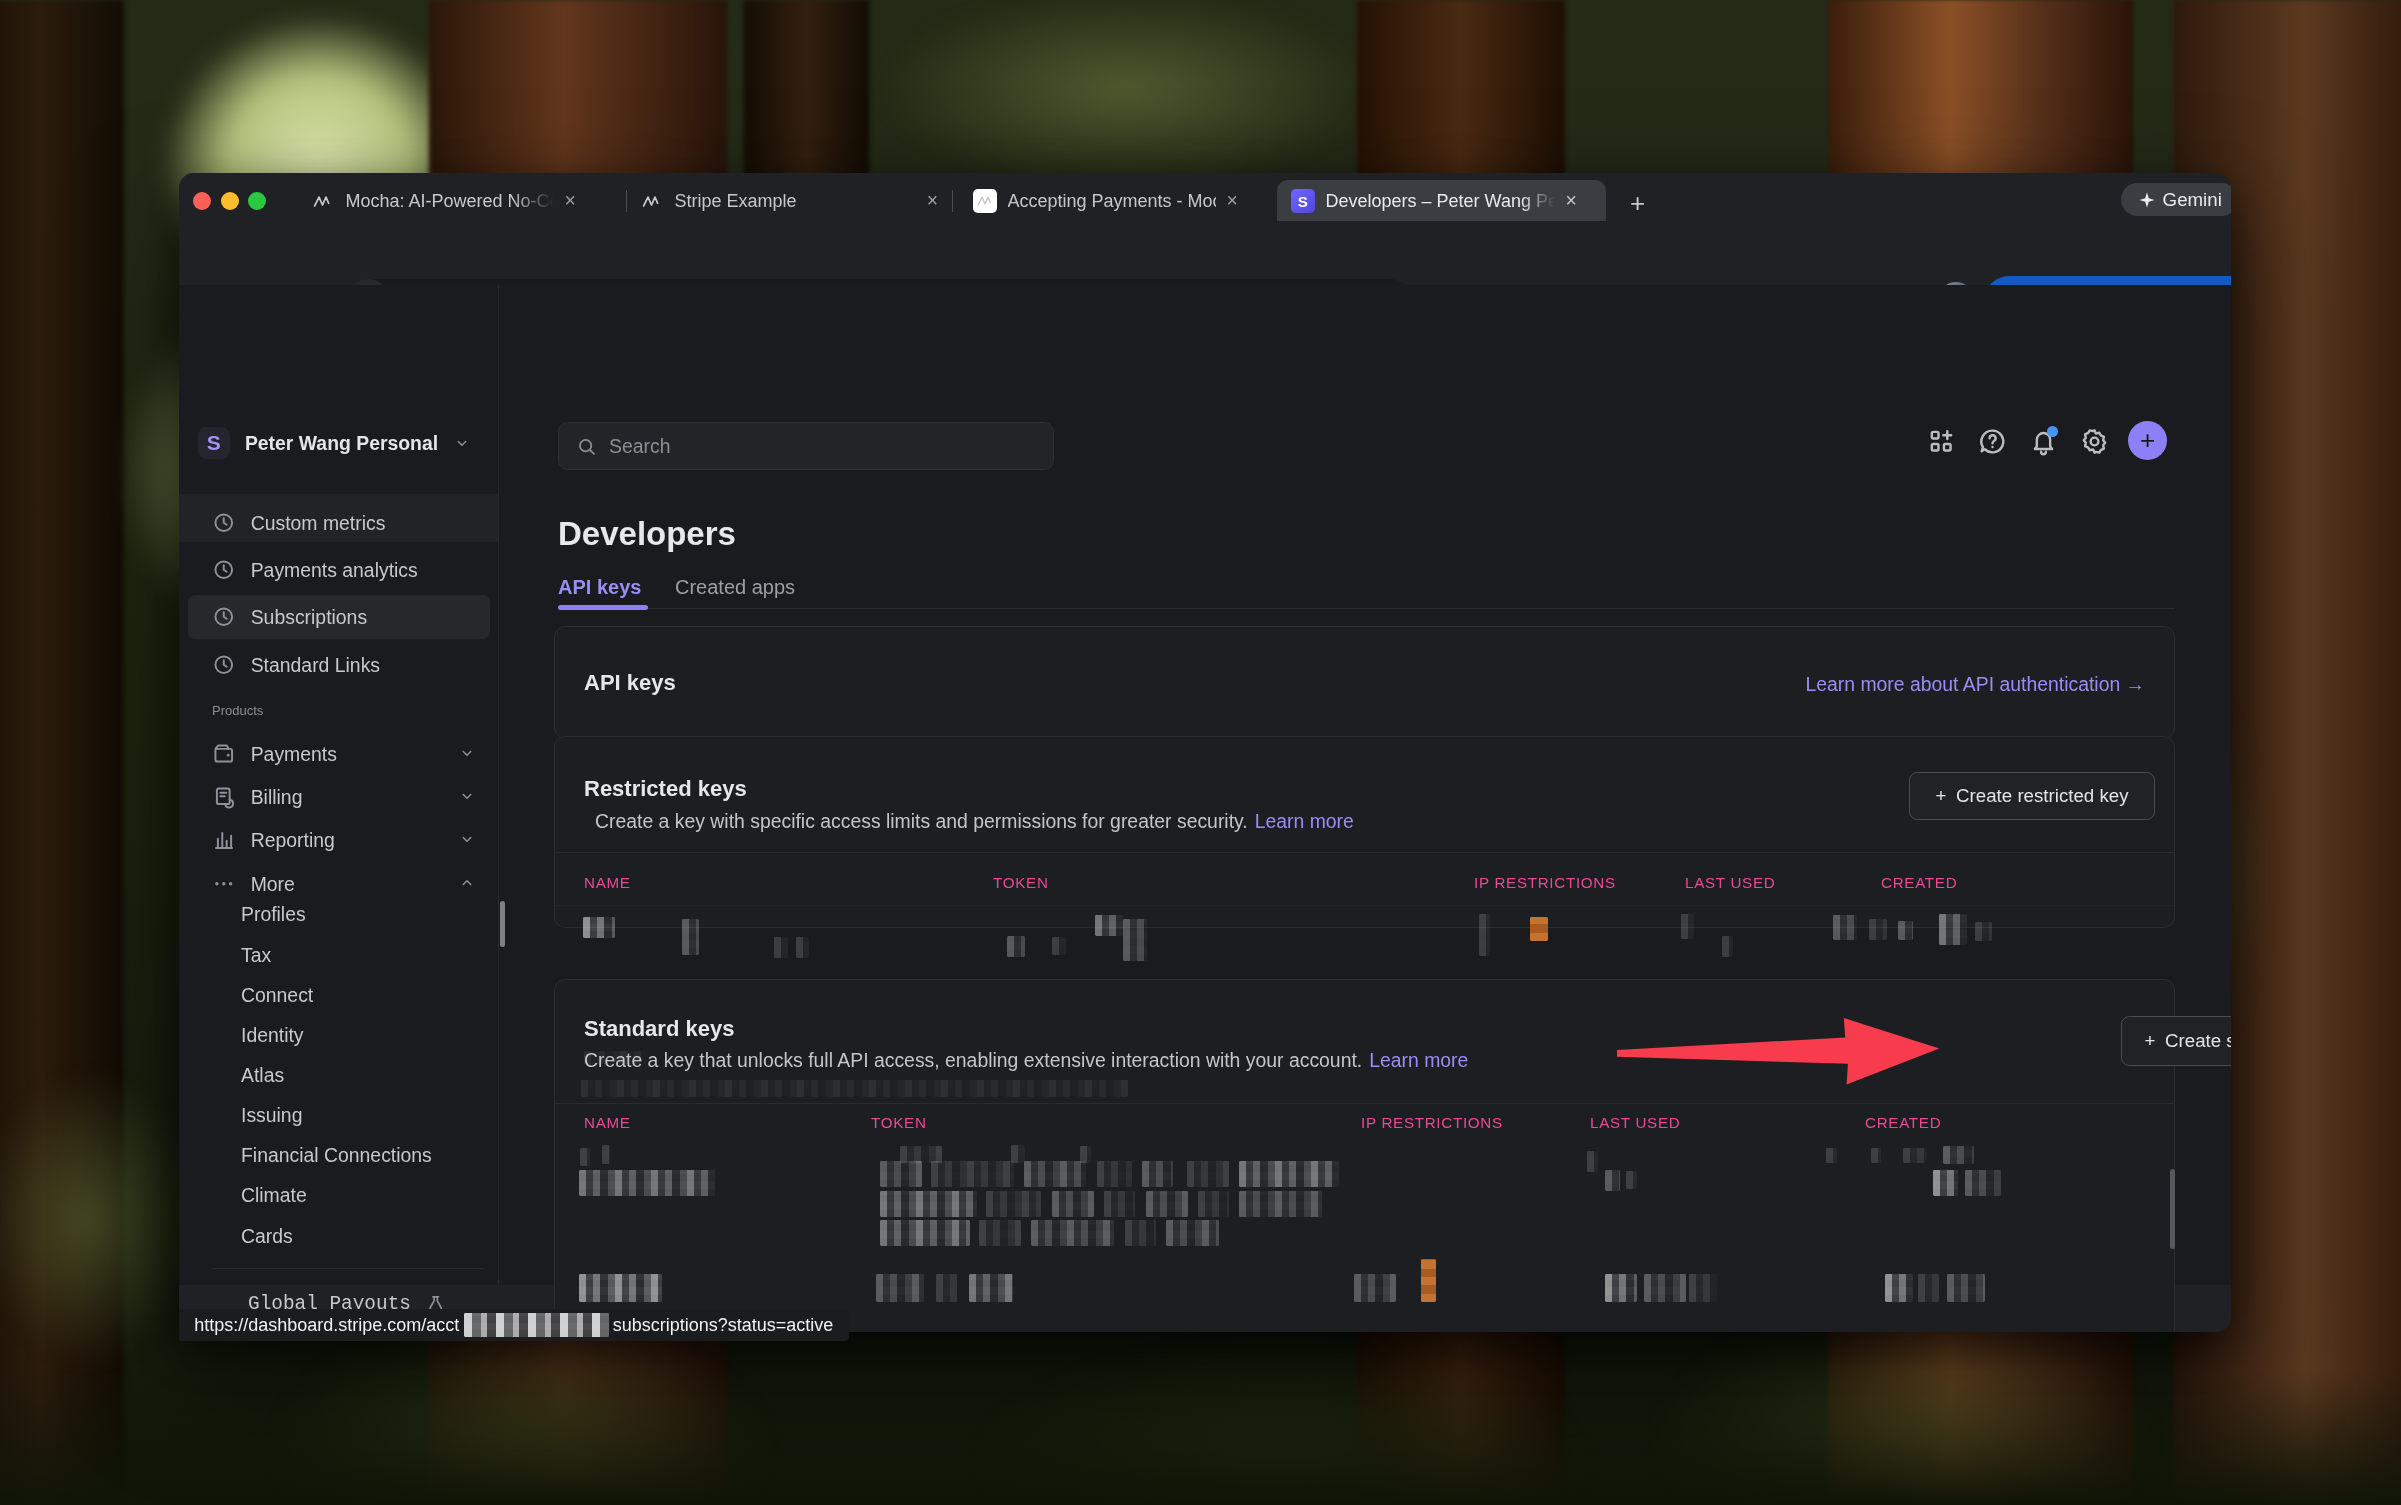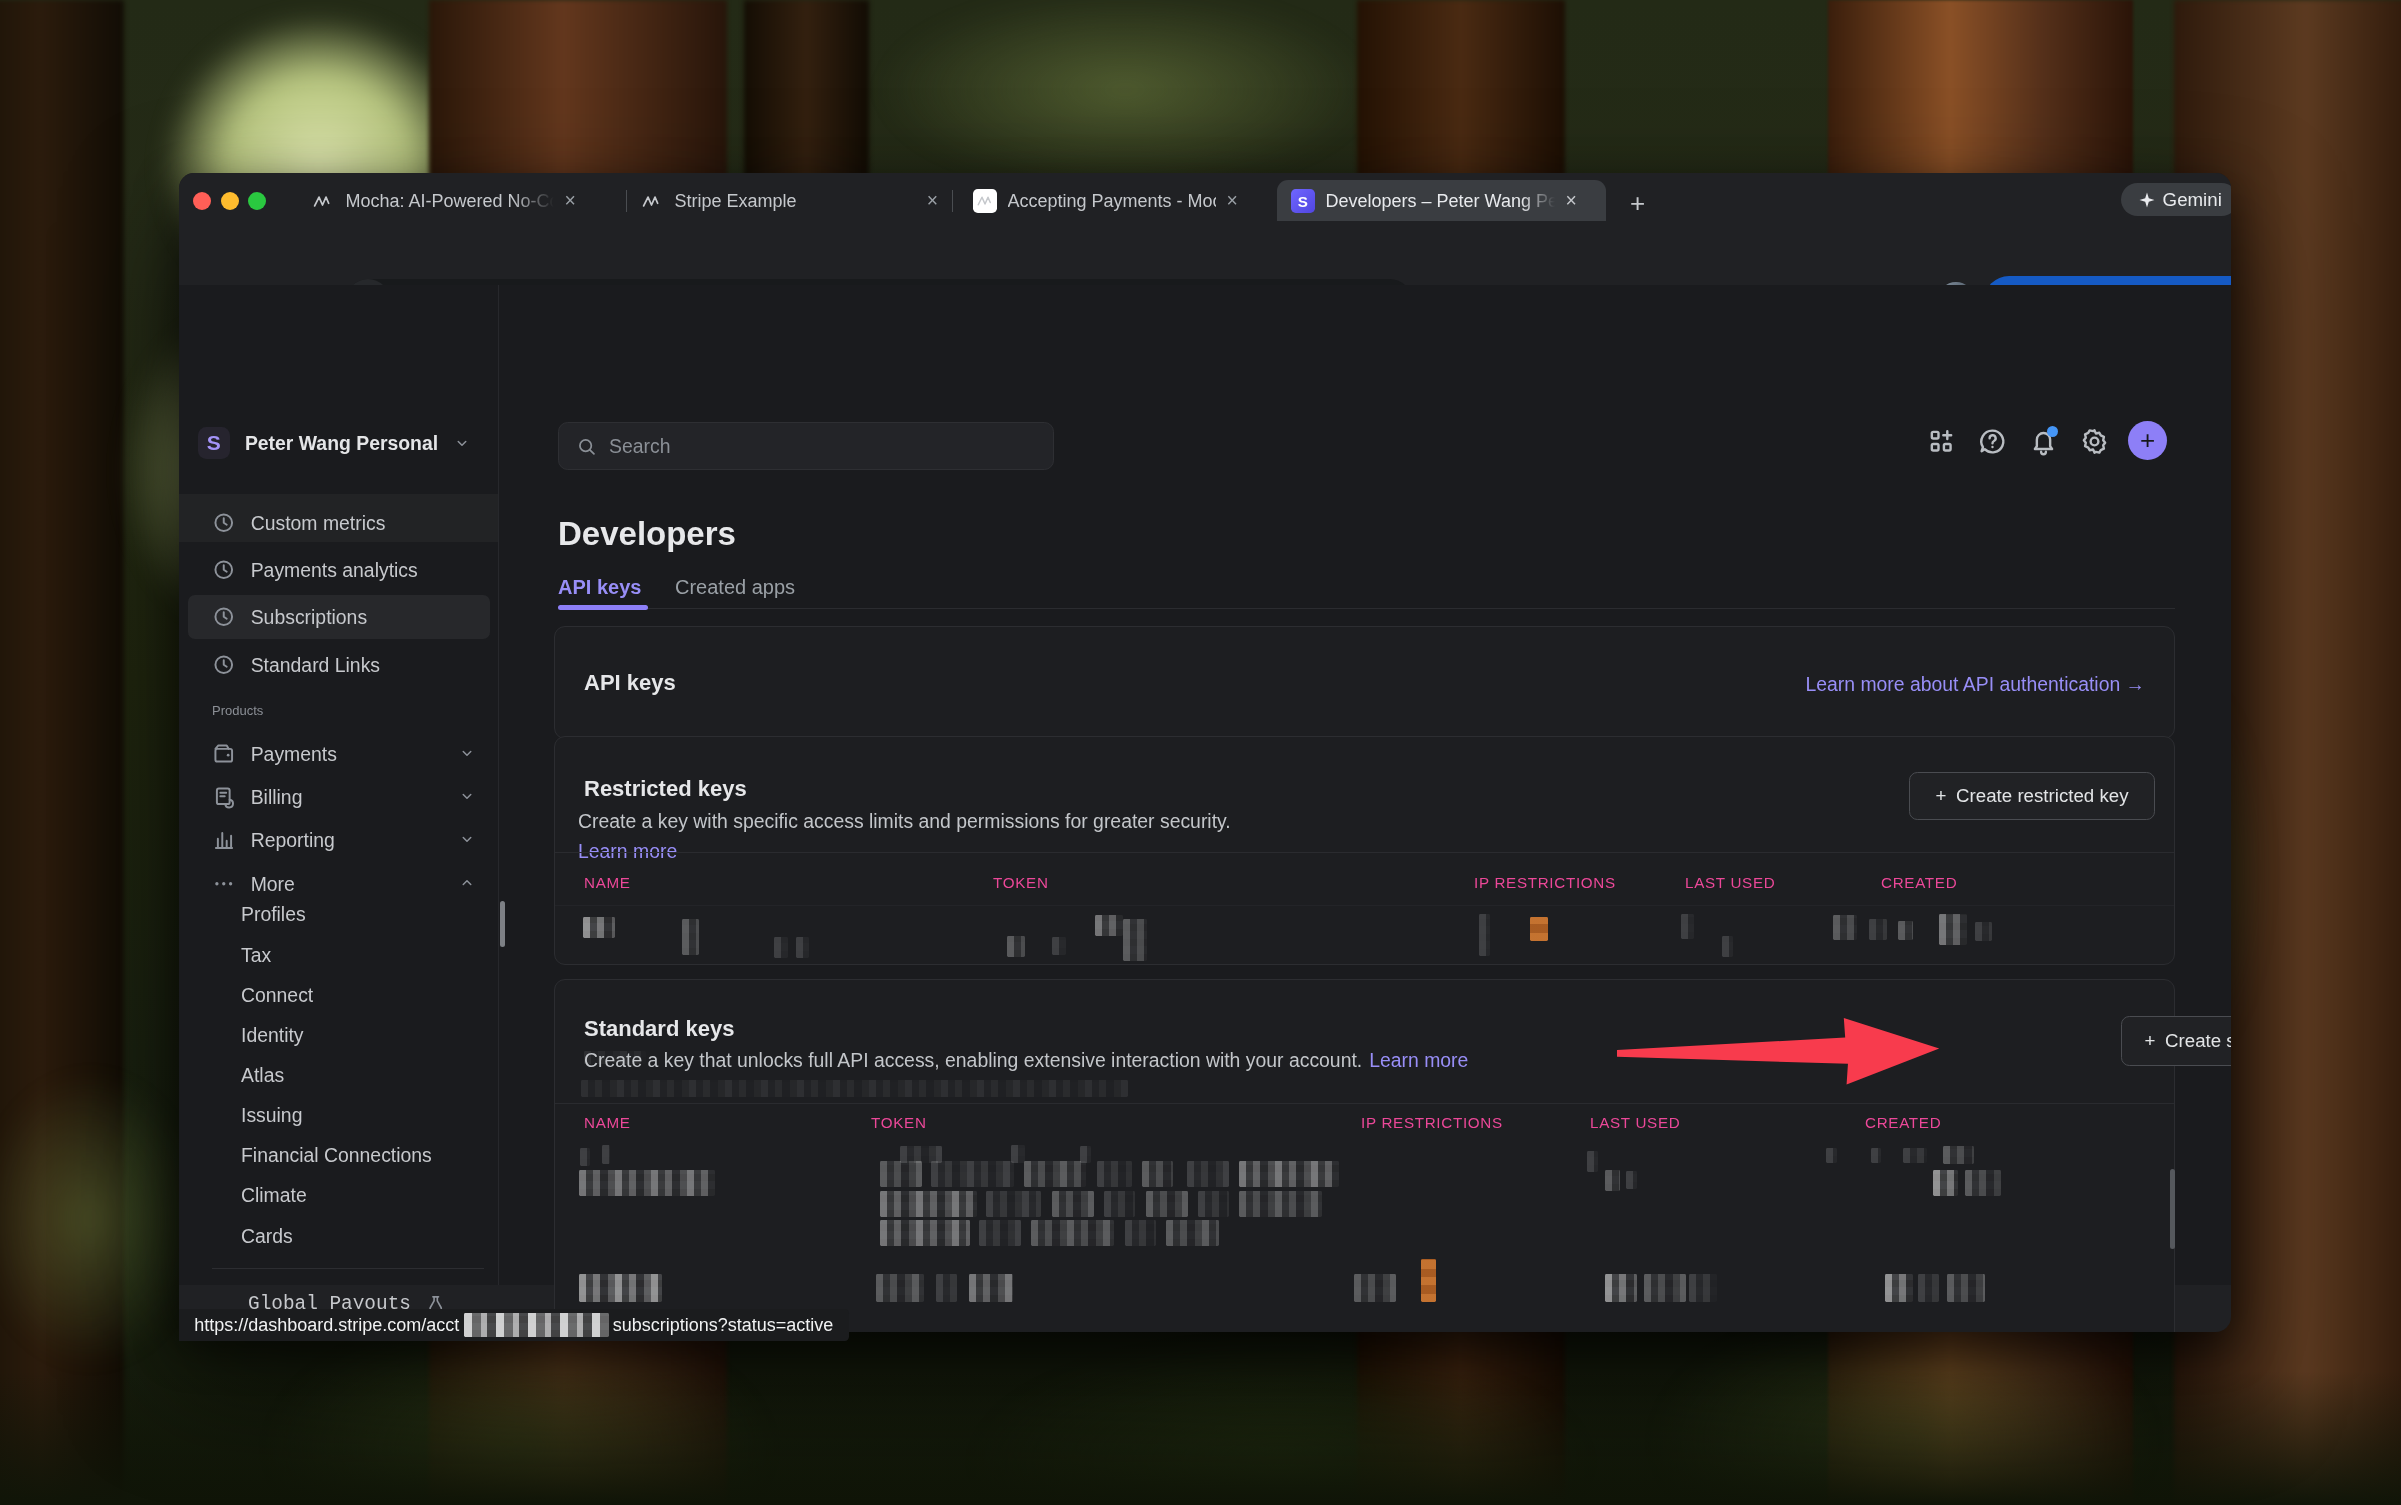--- a/index.html
+++ b/index.html
@@ -407,23 +407,23 @@
     <div class="abs" style="left:379px;top:291px;color:#988ef7;font-size:20px;font-weight:600;">API keys</div>
     <div class="abs" style="left:496px;top:291px;color:#9aa0a6;font-size:20px;">Created apps</div>
     <div class="abs" style="left:379px;top:323px;width:1617px;height:1.4px;background:#2b2c30;"></div>
     <div class="abs" style="left:379px;top:320px;width:90px;height:4.8px;border-radius:2.8px;background:#8d7ff7;"></div>
 
     <div class="card" style="top:341px;height:113px;">
       <span class="cardtitle" style="left:29px;top:43px;">API keys</span>
       <span class="abs purple" style="right:29px;top:46px;font-size:19.4px;">Learn more about API authentication →</span>
     </div>
 
-    <div class="card" style="top:451px;height:229px;">
+    <div class="card" style="top:451px;height:192px;">
       <span class="cardtitle" style="left:29px;top:39px;">Restricted keys</span>
-      <div class="desc" style="left:23px;top:73px;flex-direction:column;">
+      <div class="desc" style="left:40px;top:73px;">
         <span>Create a key with specific access limits and permissions for greater security.</span>
         <span class="purple">Learn more</span>
       </div>
       <div class="btn" style="left:1354px;top:35px;width:244px;height:46px;">
         <span>+</span>
         <span>Create restricted key</span>
       </div>
       <div class="cdiv" style="top:115px;"></div>
       <span class="thead" style="left:29px;top:137px;">NAME</span>
       <span class="thead" style="left:438px;top:137px;">TOKEN</span>

